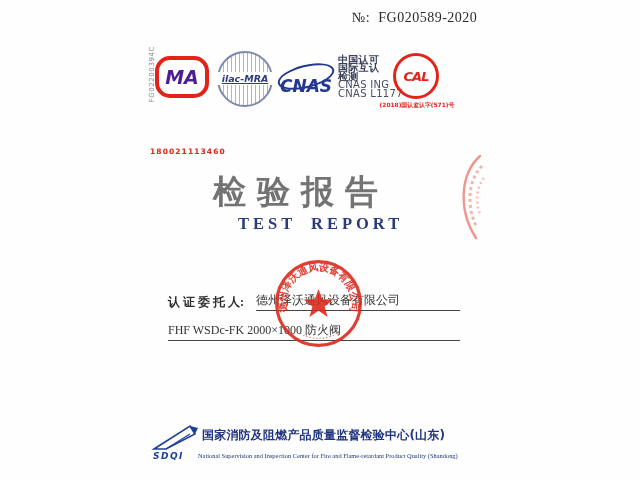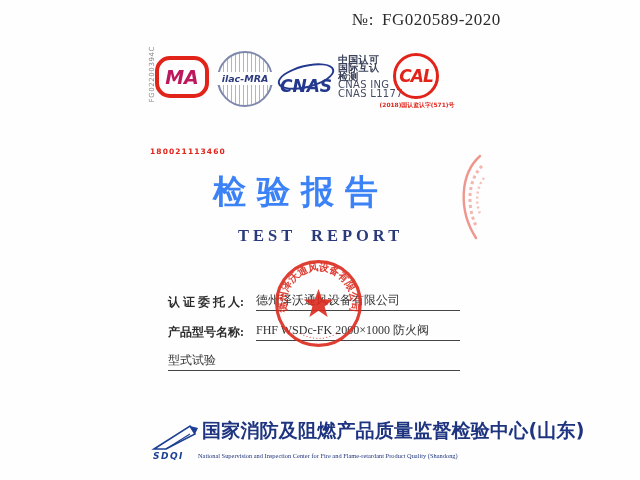--- a/index.html
+++ b/index.html
@@ -3,99 +3,99 @@
 <meta charset="utf-8">
 <style>
   html,body{margin:0;padding:0;background:#fff;}
   .page{
     position:relative;width:640px;height:480px;background:#fefefe;overflow:hidden;
     font-family:"DejaVu Sans","Liberation Sans",sans-serif;color:#333;
   }
   
   .report-no{
     position:absolute;left:352px;top:10px;font-family:"Liberation Serif","DejaVu Serif",serif;
-    font-size:17px;color:#2b2b2b;letter-spacing:.5px;text-align:center;
+    font-size:14px;color:#2b2b2b;letter-spacing:.5px;text-align:center;
   }
   .report-no .no-label{margin-right:8px;}
   .side-serial{
     position:absolute;left:124px;top:70px;width:56px;height:9px;
     transform:rotate(-90deg);transform-origin:center;
     font-size:7px;color:#8a8a8a;letter-spacing:.6px;white-space:nowrap;text-align:center;
   }
   
   .cma-logo{
     position:absolute;left:155px;top:56px;width:46px;height:34px;
     border:4px solid #e2231a;border-radius:15px;
     display:flex;align-items:center;justify-content:center;
   }
-  .cma-letters{font-size:19px;font-weight:900;color:#be185d;font-style:italic;letter-spacing:0;}
+  .cma-letters{font-size:19px;font-weight:900;color:#4c1d95;font-style:italic;letter-spacing:0;}
   .cma-number{
     position:absolute;left:150px;top:99px;width:64px;text-align:center;
     font-size:7.5px;font-weight:bold;color:#e2231a;letter-spacing:1.1px;white-space:nowrap;margin-top:48px;
   }
   .ilac-logo{
     position:absolute;left:217px;top:51px;width:52px;height:52px;border-radius:50%;
     border:2px solid #7e88ac;
     background:repeating-linear-gradient(90deg,rgba(110,120,155,.55) 0 1px,transparent 1px 4px);
   }
   .ilac-band{
     position:absolute;left:-2px;right:-2px;top:19px;height:13px;background:#fff;
     display:flex;align-items:center;justify-content:center;
-    font-size:9.5px;font-weight:bold;font-style:italic;color:#2c3b7e;white-space:nowrap;
+    font-size:9.5px;font-weight:bold;font-style:italic;color:#2c3b7e;white-space:nowrap;text-decoration:underline;
   }
   .cnas-logo{position:absolute;left:280px;top:60px;width:52px;height:32px;}
   .cnas-letters{
     position:absolute;left:0;top:16px;width:52px;text-align:center;
     font-size:17px;font-weight:900;color:#23388f;font-style:italic;
   }
   .cnas-ellipse{
     position:absolute;left:-3px;top:5px;width:54px;height:19px;border:2.5px solid #23388f;
     border-radius:50%;transform:rotate(-14deg);
   }
   .cnas-caption{
     position:absolute;left:338px;top:56px;font-size:10px;line-height:8.4px;color:#454b63;
     letter-spacing:.3px;
   }
   .cnas-caption .cn{font-weight:bold;color:#3a4158;}
   .cal-logo{
     position:absolute;left:393px;top:53px;width:40px;height:40px;border-radius:50%;
     border:3.5px solid #e2231a;display:flex;align-items:center;justify-content:center;
   }
-  .cal-letters{font-size:17px;font-weight:900;font-style:italic;color:#e2231a;letter-spacing:-1px;}
+  .cal-letters{font-size:13px;font-weight:900;font-style:italic;color:#e2231a;letter-spacing:-1px;}
   .cal-caption{
     position:absolute;left:372px;top:101px;width:90px;text-align:center;
     font-size:5.9px;font-weight:bold;color:#e2231a;white-space:nowrap;
   }
   
   .title-zh{
-    position:absolute;left:213px;top:170px;font-size:33px;font-weight:700;color:#3b82f6;
+    position:absolute;left:213px;top:170px;font-size:33px;font-weight:700;color:#737373;
     letter-spacing:11px;white-space:nowrap;
   }
   .title-en{
     position:absolute;left:238px;top:214px;font-family:"Liberation Serif","DejaVu Serif",serif;
-    font-size:16.5px;font-weight:bold;color:#2a3a7c;letter-spacing:4px;word-spacing:7px;white-space:nowrap;margin-top:12px;
+    font-size:16.5px;font-weight:bold;color:#2a3a7c;letter-spacing:4px;word-spacing:7px;white-space:nowrap;
   }
   
   .fields{position:absolute;left:168px;top:290px;width:292px;}
   .field-row{display:flex;align-items:flex-end;height:21px;margin-bottom:9px;}
   .field-label{
     flex:none;width:88px;font-size:12px;font-weight:600;color:#2b2b2b;white-space:nowrap;
     font-family:"Liberation Serif","DejaVu Serif",serif;
   }
   .field-value{
     flex:1;border-bottom:1px solid #444;font-size:12px;color:#333;white-space:nowrap;
     font-family:"Liberation Serif","DejaVu Serif",serif;padding-bottom:1px;
   }
   
   .stamp{position:absolute;left:273px;top:258px;width:91px;height:91px;opacity:.9;}
   .partial-stamp{position:absolute;left:450px;top:152px;width:36px;height:92px;}
   
   .footer-logo{position:absolute;left:150px;top:423px;width:52px;height:38px;}
   .footer-zh{
-    position:absolute;left:202px;top:418px;font-size:19px;font-weight:bold;color:#1f3480;
+    position:absolute;left:202px;top:427px;font-size:12px;font-weight:bold;color:#1f3480;
     white-space:nowrap;letter-spacing:.2px;
   }
   .footer-en{
     position:absolute;left:198px;top:452px;font-family:"Liberation Serif","DejaVu Serif",serif;
     font-size:6.4px;color:#20357c;white-space:nowrap;
   }
 </style>
 </head>
 <body>
 
@@ -135,25 +135,23 @@
 
   <div class="title-zh">检验报告</div>
   <div class="title-en">TEST REPORT</div>
 
   <div class="fields">
     <div class="field-row">
       <span class="field-label">认 证 委 托 人:</span>
       <span class="field-value">德州泽沃通风设备有限公司</span>
     </div>
     <div class="field-row">
-      <span class="field-label">产品型号名称:</span>
       <span class="field-value">FHF WSDc-FK 2000×1000 防火阀</span>
     </div>
     <div class="field-row">
-      <span class="field-value">型式试验</span>
     </div>
   </div>
 
   <svg class="stamp" viewBox="0 0 100 100" xmlns="http://www.w3.org/2000/svg" xmlns:xlink="http://www.w3.org/1999/xlink">
     <circle cx="50" cy="50" r="46" fill="none" stroke="#dc2a1e" stroke-width="3.5"></circle>
     <path id="stamp-arc-top" d="M 16.2,62.3 A 36,36 0 1 1 83.8,62.3" fill="none"></path>
     <text font-size="11" font-weight="bold" fill="#dc2a1e">
       <textPath href="#stamp-arc-top" xlink:href="#stamp-arc-top" startOffset="50%" text-anchor="middle">德州泽沃通风设备有限公司</textPath>
     </text>
     <polygon fill="#dc2a1e" points="50,34 54.1,45.3 66.2,45.7 56.7,53.2 60,64.8 50,58 40,64.8 43.3,53.2 33.8,45.7 45.9,45.3"></polygon>

